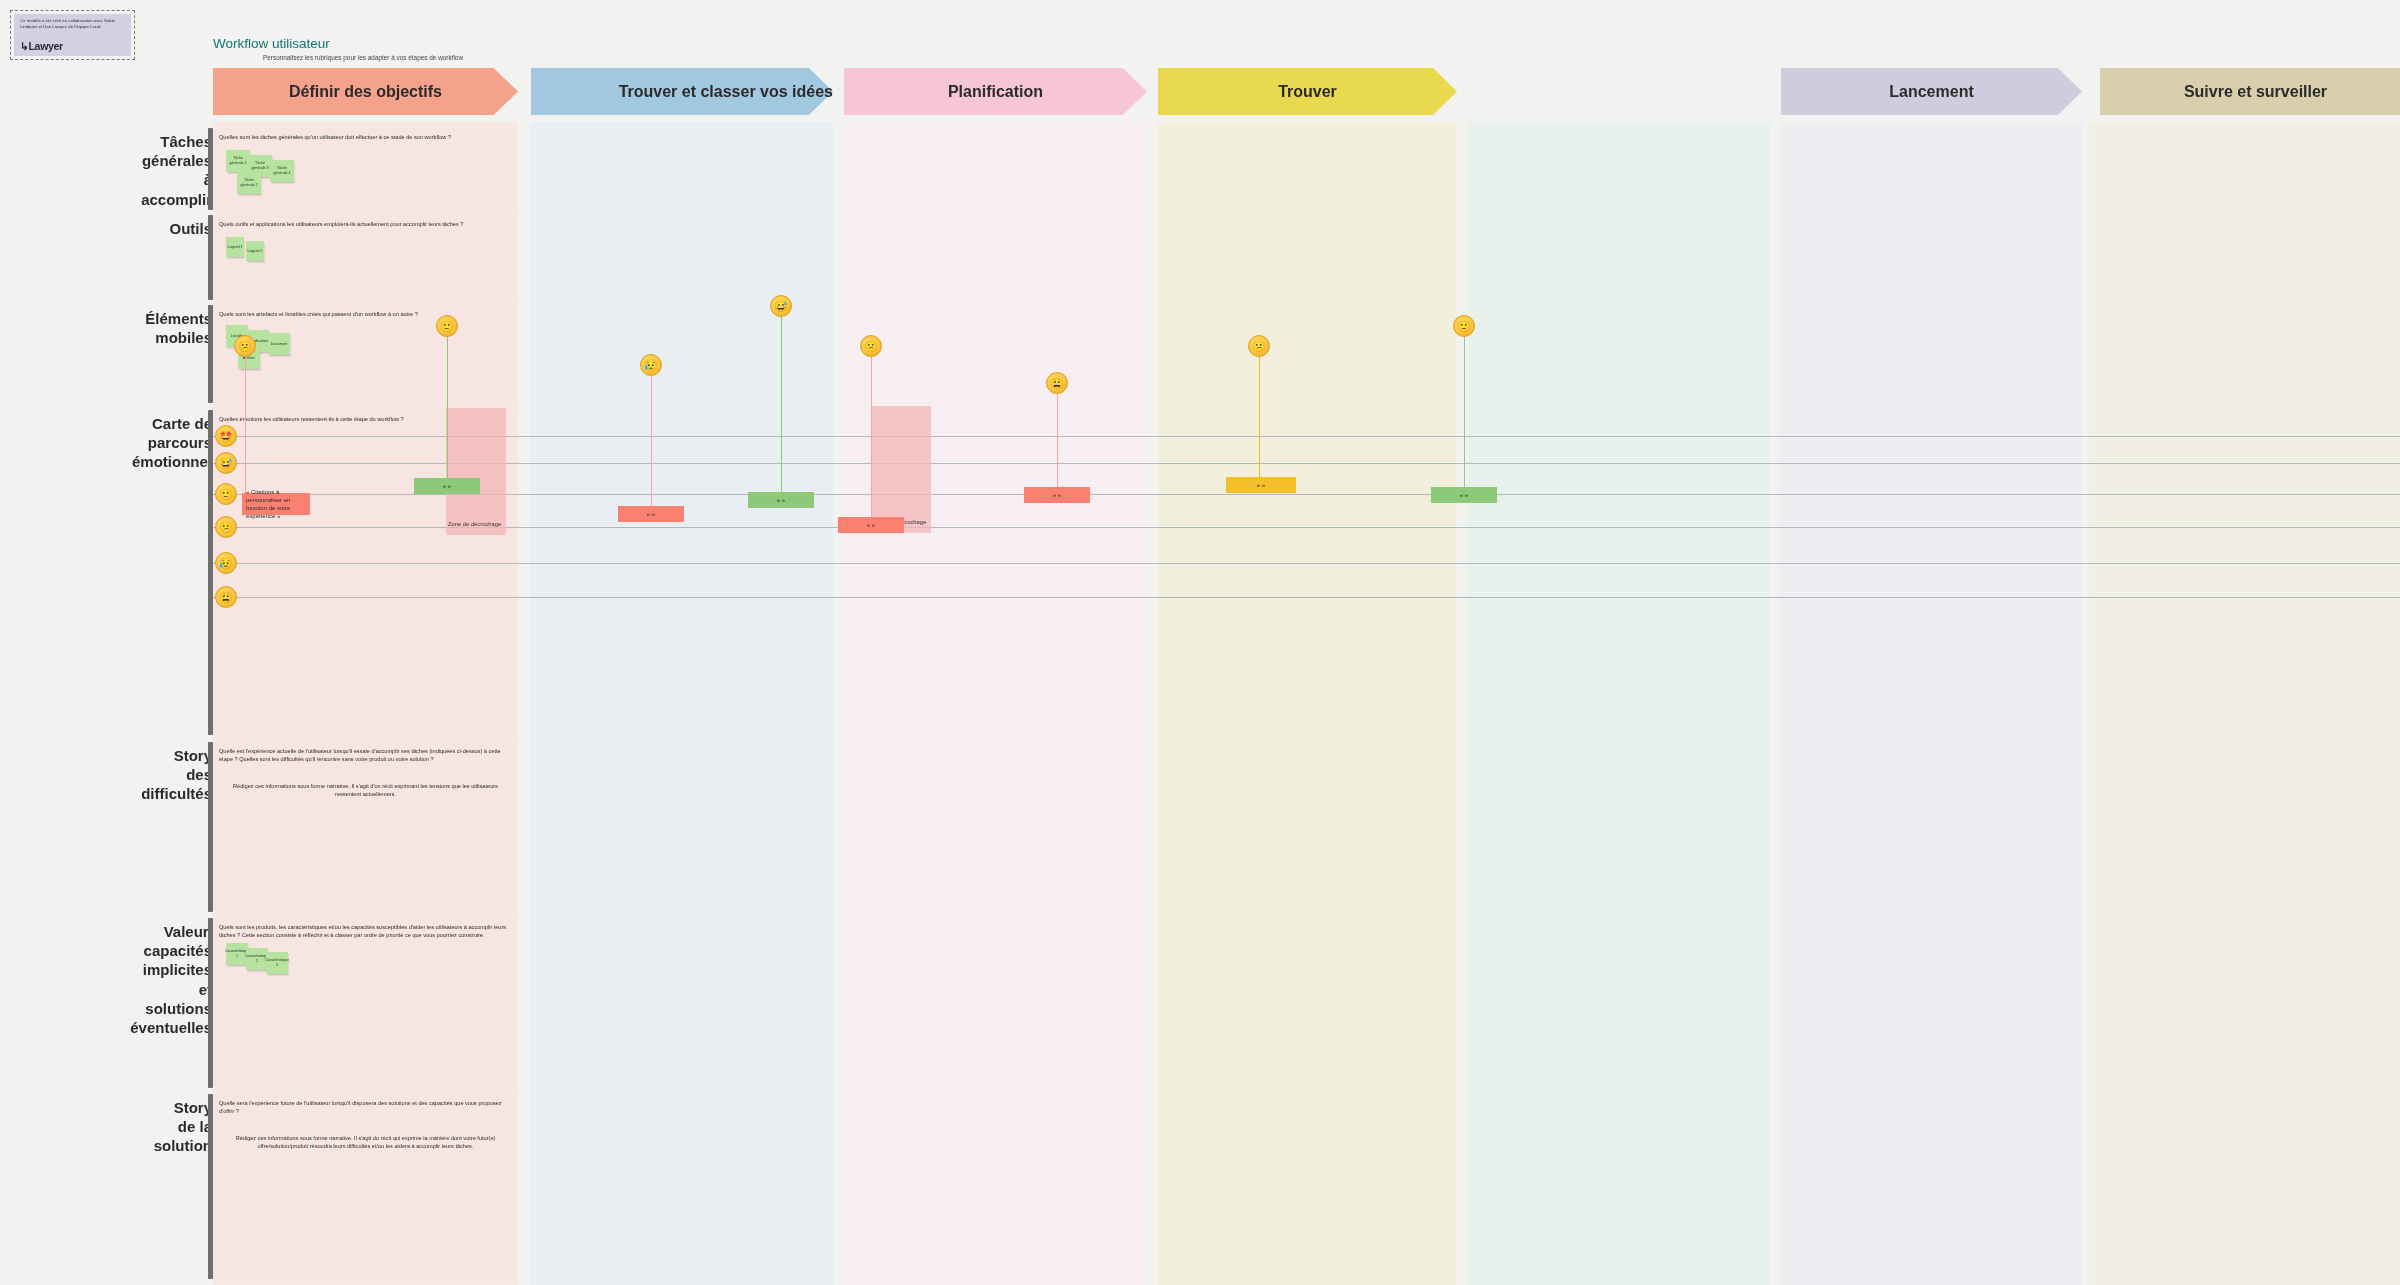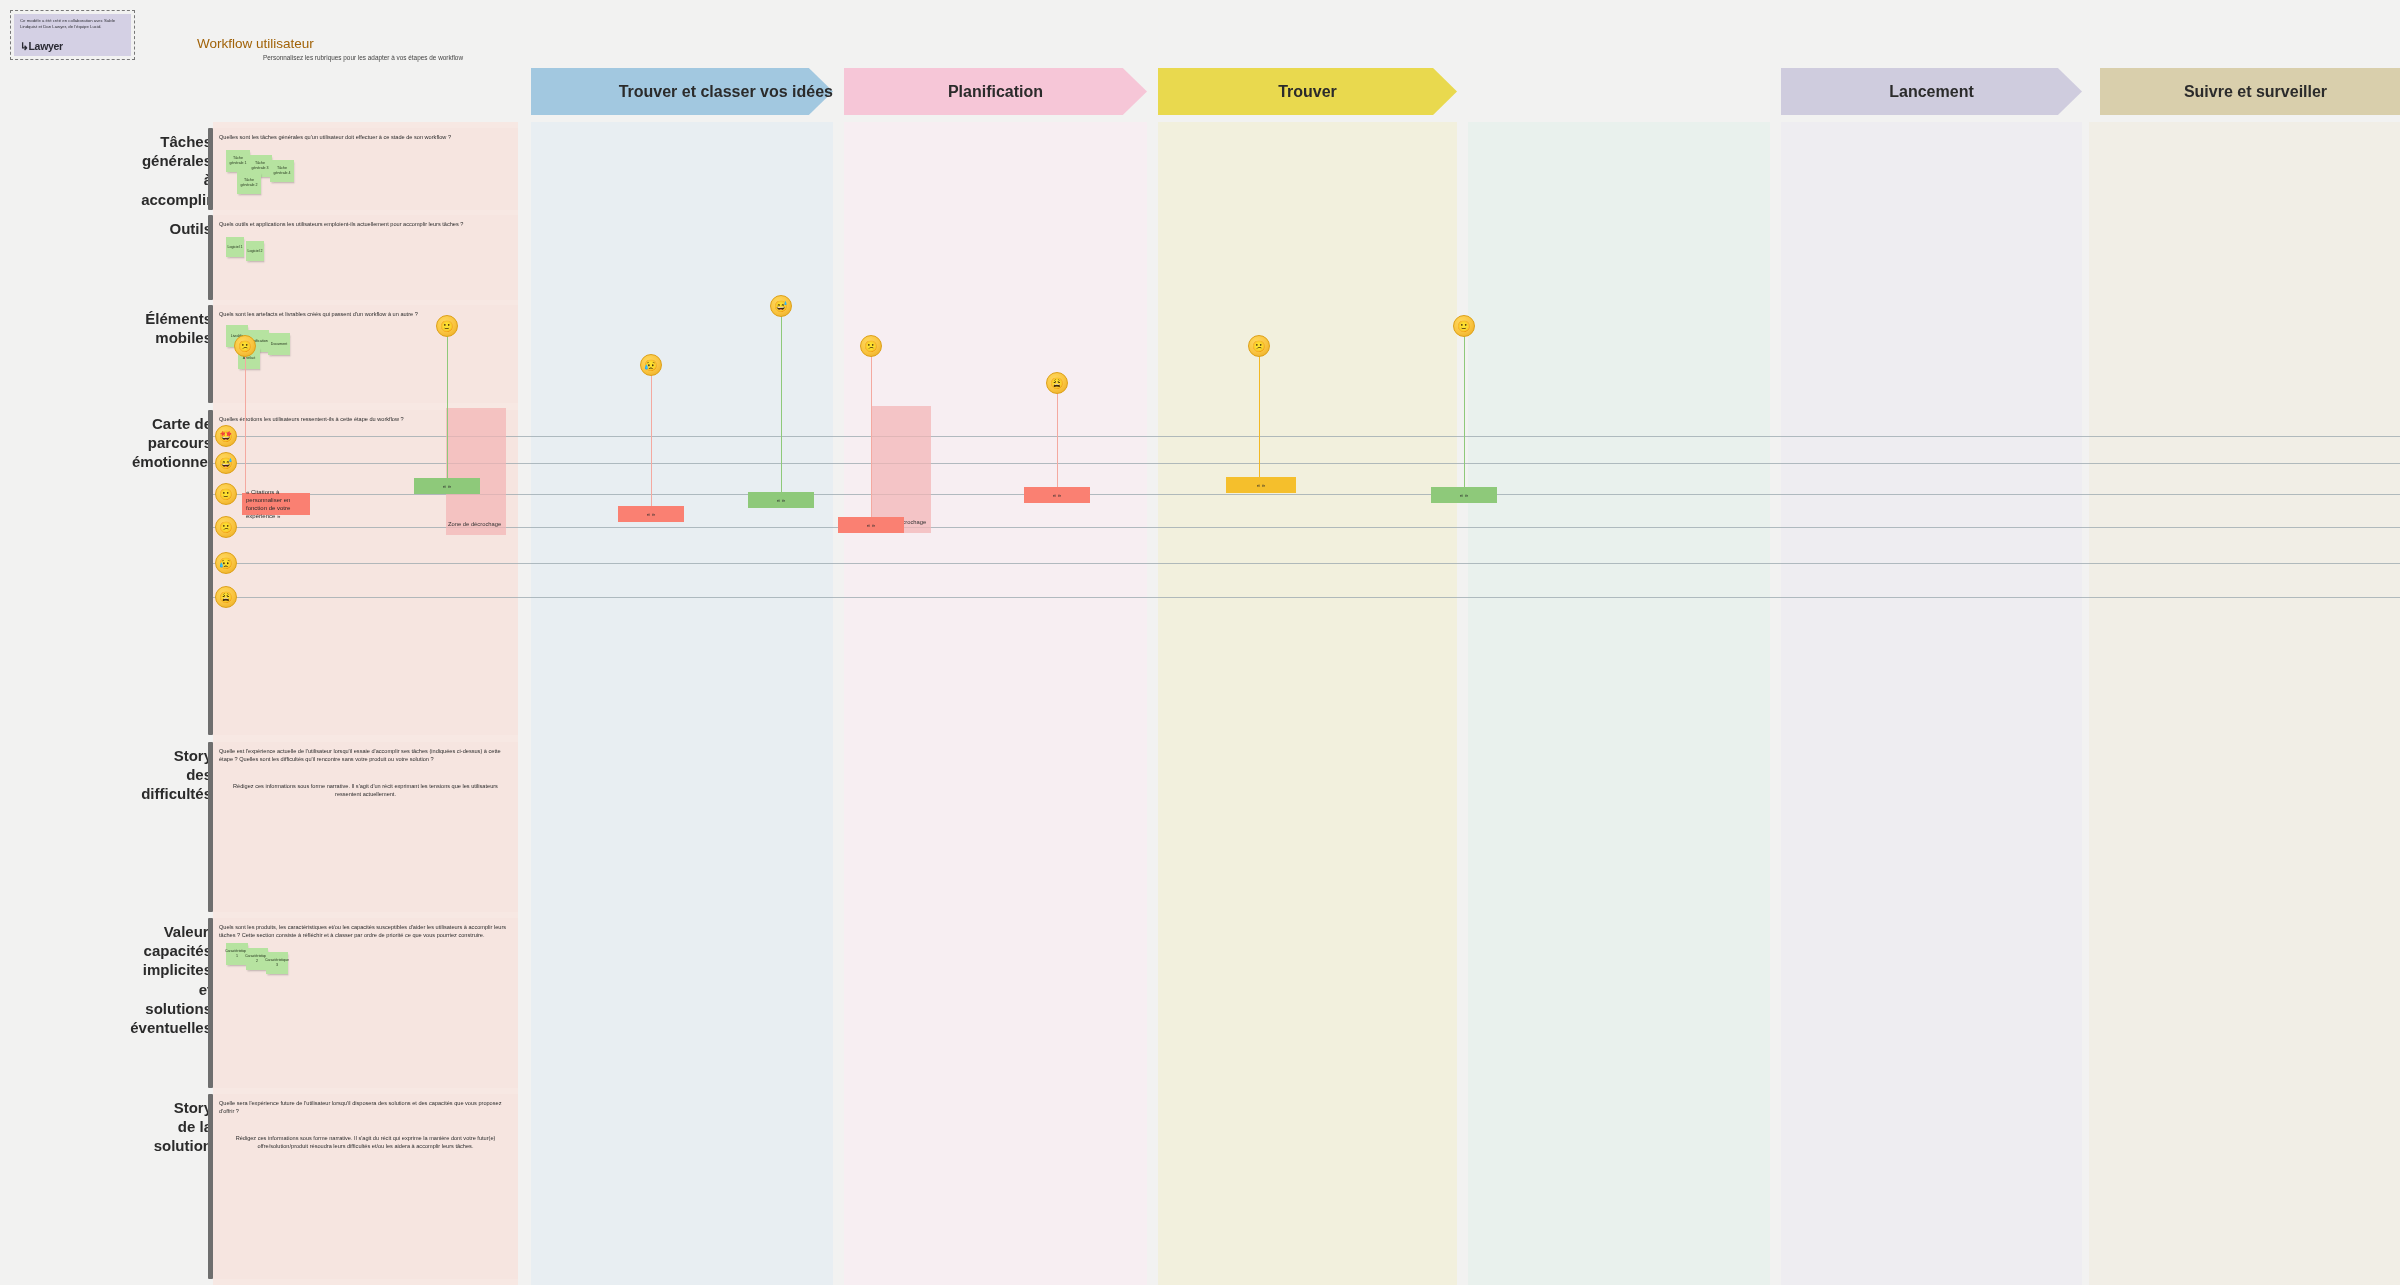--- a/index.html
+++ b/index.html
@@ -16,21 +16,21 @@
     border:1px dashed #777; padding:3px;
   }
   #credit-badge-inner{
     width:100%; height:100%; background:#d4d0e4;
     padding:4px 6px; display:flex; flex-direction:column; justify-content:space-between;
   }
   #credit-text{ font-size:4.3px; line-height:1.45; color:#2f2f35; }
   #credit-logo{ font-size:10.5px; font-weight:bold; color:#2a2a33; letter-spacing:-.3px; }
 
   
-  #board-title{ position:absolute; left:197px; top:36px; font-size:13.5px; color:#a16207; }
+  #board-title{ position:absolute; left:213px; top:36px; font-size:13.5px; color:#0f766e; }
   #board-subtitle{
     position:absolute; left:213px; top:54px; width:300px; text-align:center;
     font-size:6.4px; color:#444; line-height:1.35;
   }
 
   
   #grid{ position:absolute; left:0; top:0; width:2400px; height:1285px; }
 
   .chev{
     position:absolute; top:68px; height:47px;
@@ -108,20 +108,24 @@
 <div id="board-subtitle">Personnalisez les rubriques pour les adapter à vos étapes de workflow</div>
 
 <div id="grid">
     <div class="colband" style="left: 213px; width: 305px; background: rgb(247, 232, 227);"></div>
     <div class="colband" style="left: 531px; width: 302px; background: rgb(232, 238, 242);"></div>
     <div class="colband" style="left: 844px; width: 303px; background: rgb(247, 238, 242);"></div>
     <div class="colband" style="left: 1158px; width: 299px; background: rgb(242, 240, 221);"></div>
     <div class="colband" style="left: 1468px; width: 302px; background: rgb(233, 241, 237);"></div>
     <div class="colband" style="left: 1781px; width: 301px; background: rgb(238, 237, 241);"></div>
     <div class="colband" style="left: 2089px; width: 311px; background: rgb(241, 238, 230);"></div>
+    <div class="chev" style="left: 213px; width: 305px;">
+      <div class="chev-body" style="width: 100%; background: rgb(244, 162, 140); clip-path: polygon(0px 0px, 92% 0px, 100% 50%, 92% 100%, 0px 100%);"></div>
+      <div class="chev-label">Définir des objectifs</div>
+    </div>
     <div class="chev" style="left: 531px; width: 302px; justify-content: flex-end;">
       <div class="chev-body" style="width: 100%; background: rgb(162, 200, 224); clip-path: polygon(0px 0px, 92% 0px, 100% 50%, 92% 100%, 0px 100%);"></div>
       <div class="chev-label">Trouver et classer vos idées</div>
     </div>
     <div class="chev" style="left: 844px; width: 303px;">
       <div class="chev-body" style="width: 100%; background: rgb(246, 198, 215); clip-path: polygon(0px 0px, 92% 0px, 100% 50%, 92% 100%, 0px 100%);"></div>
       <div class="chev-label">Planification</div>
     </div>
     <div class="chev" style="left: 1158px; width: 299px;">
       <div class="chev-body" style="width: 100%; background: rgb(233, 217, 78); clip-path: polygon(0px 0px, 92% 0px, 100% 50%, 92% 100%, 0px 100%);"></div>

